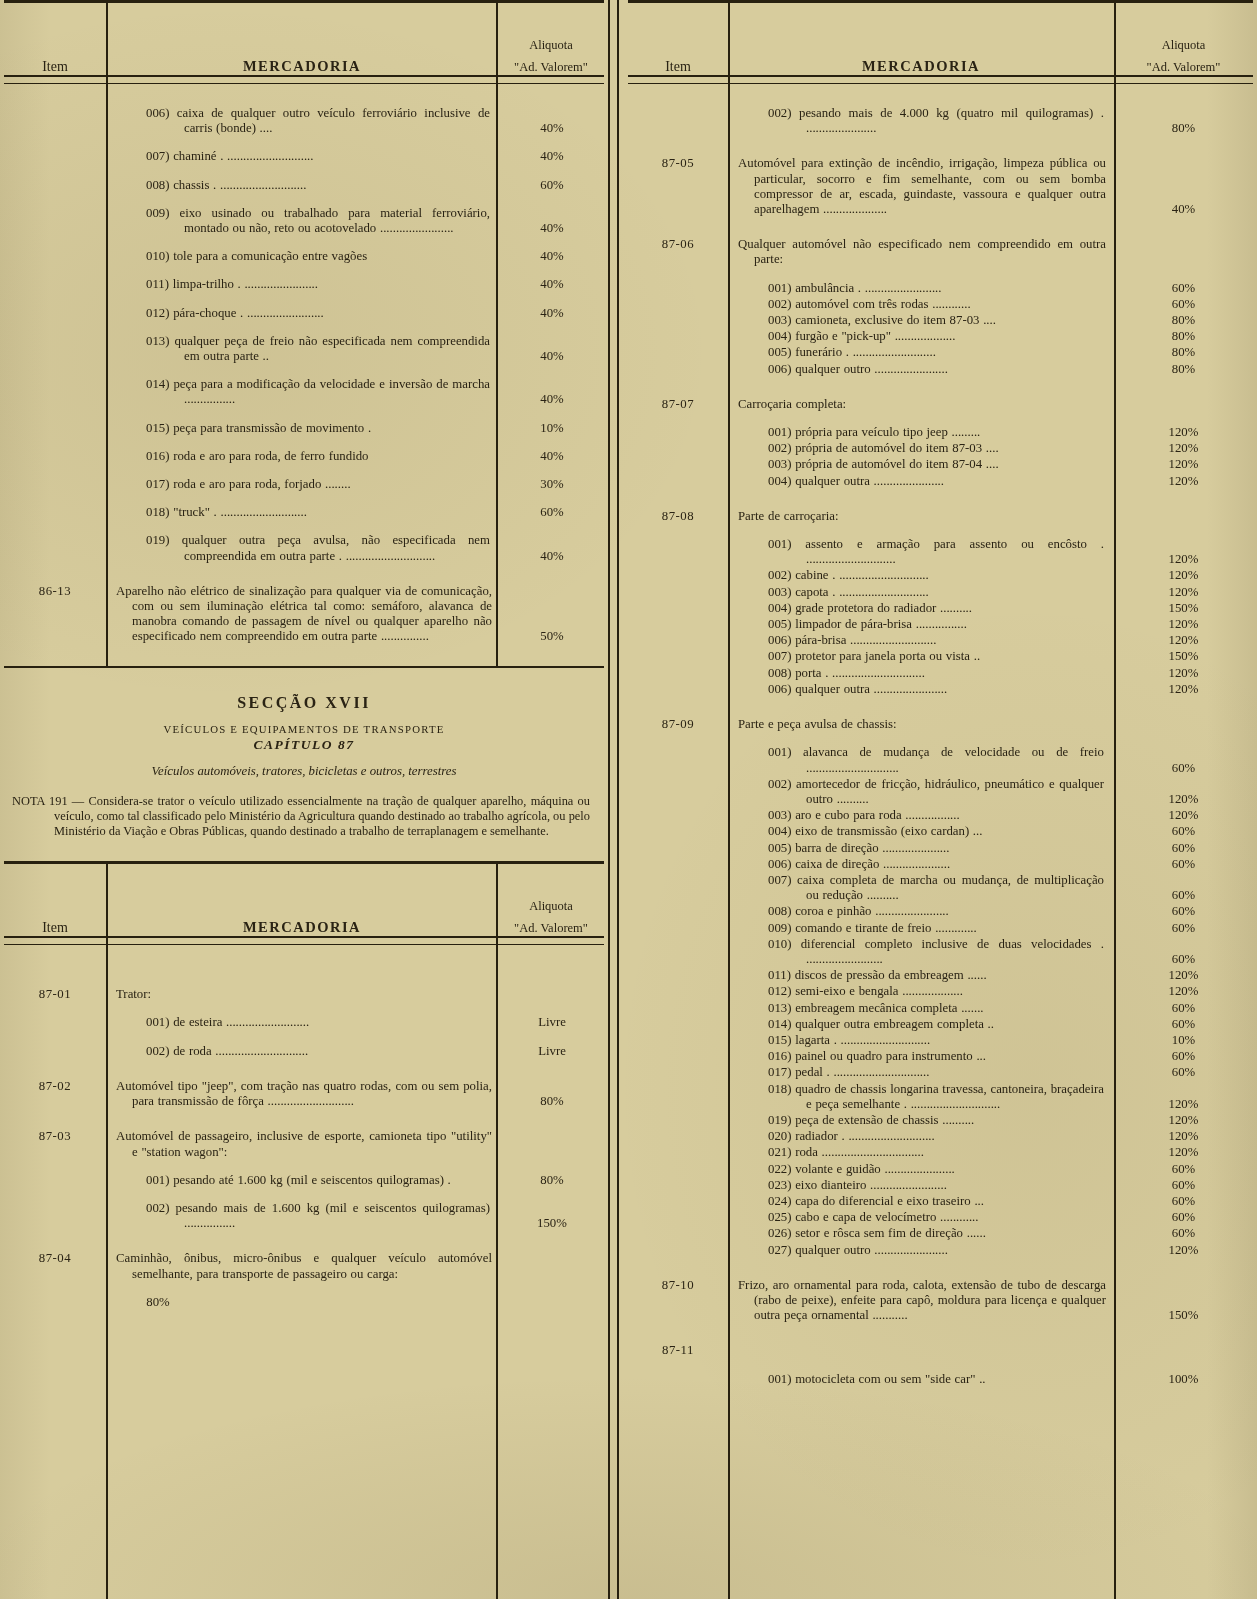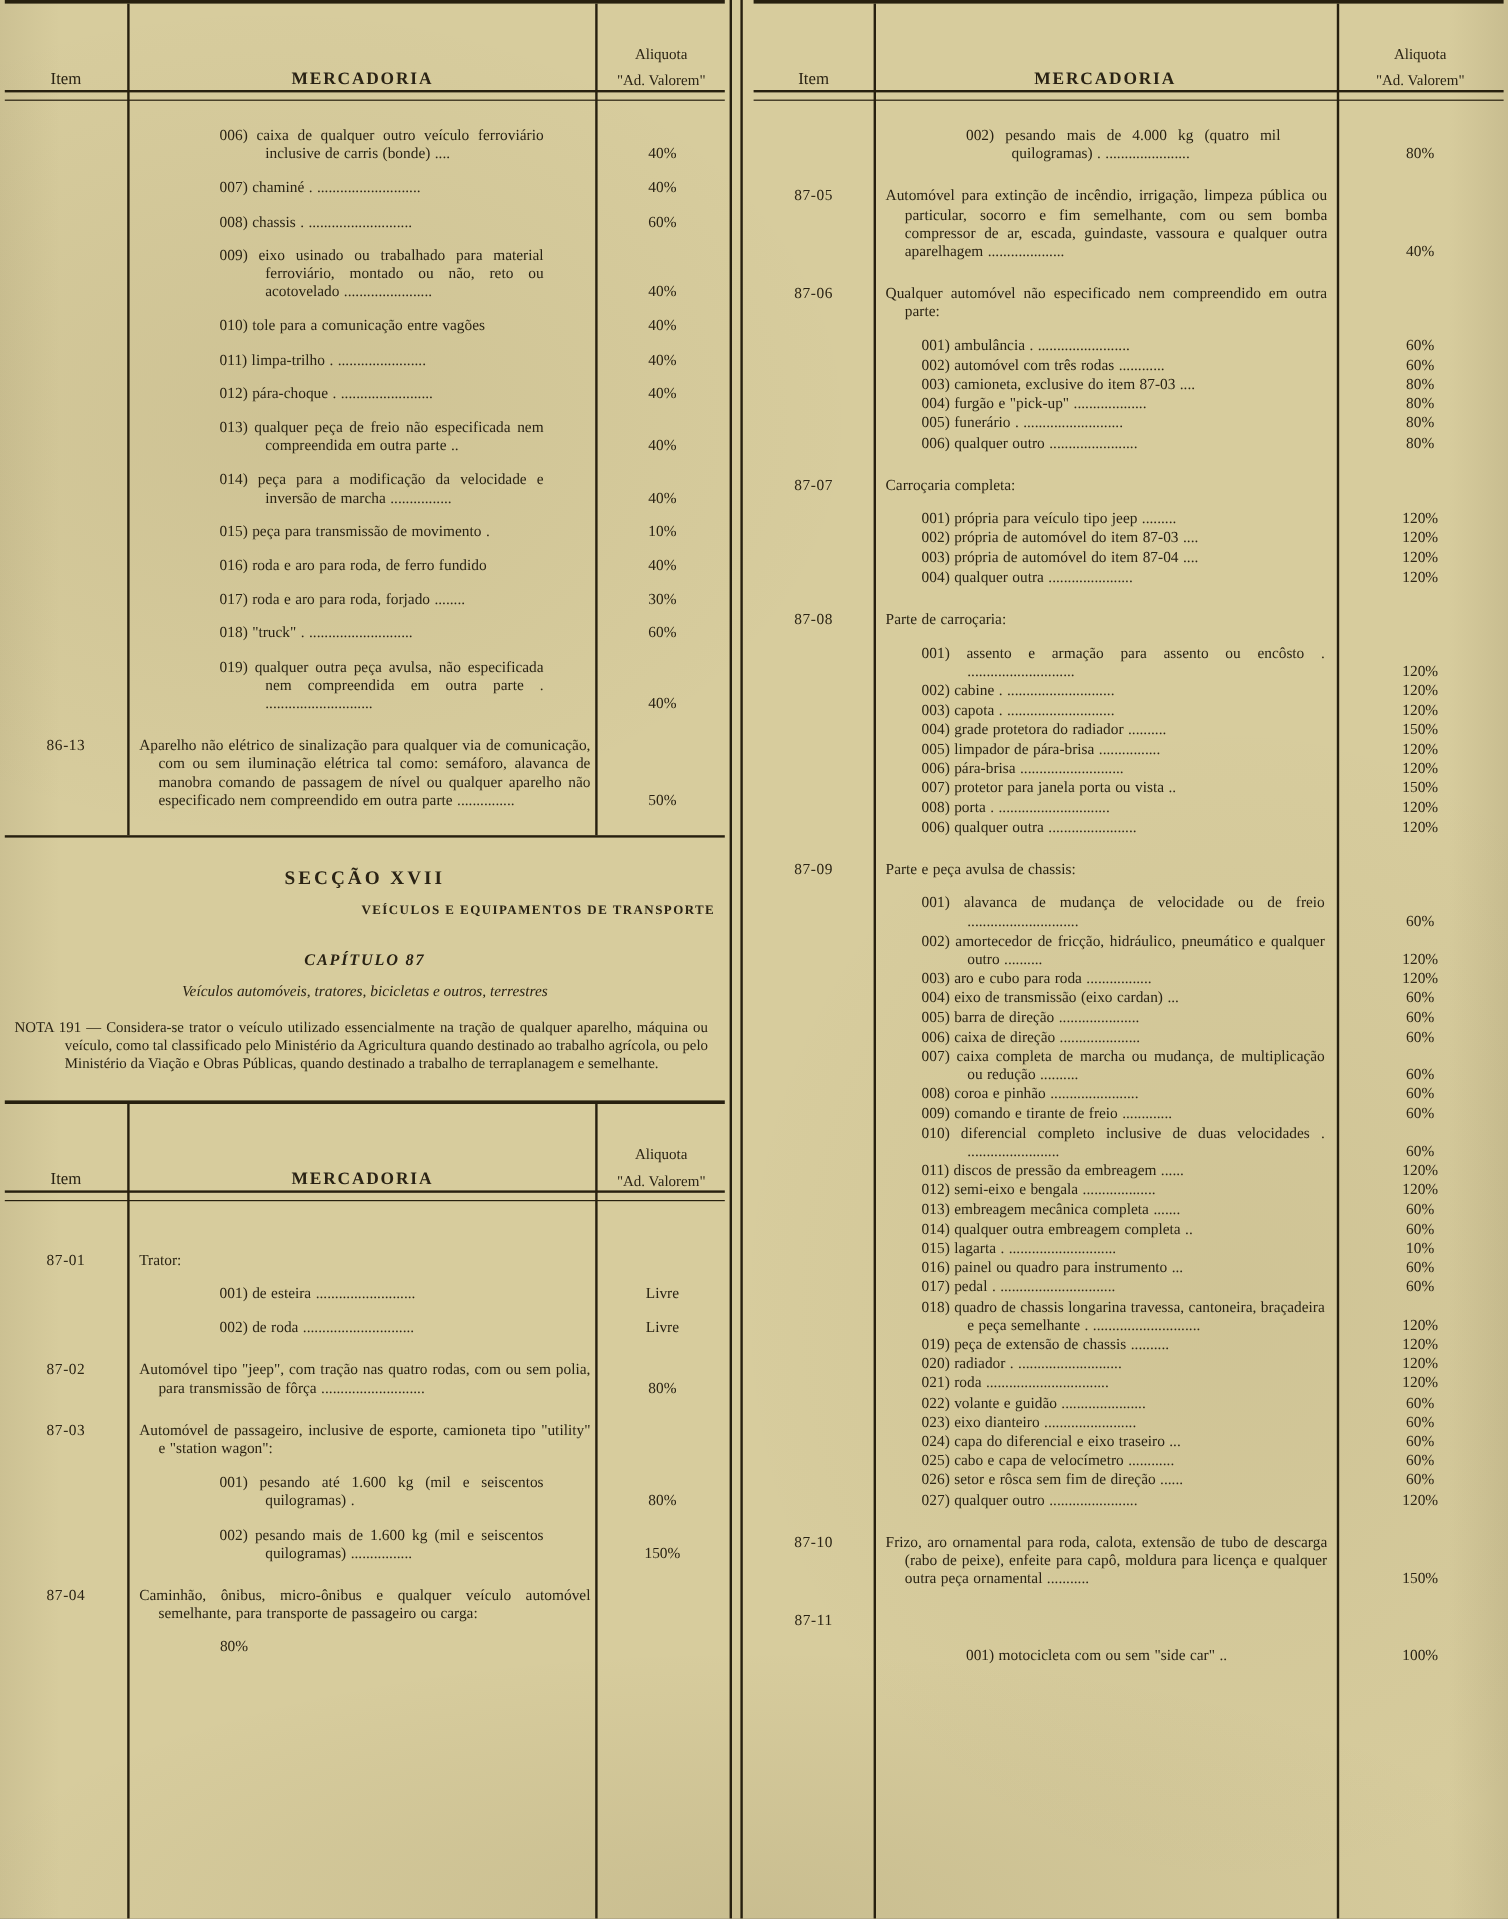--- a/index.html
+++ b/index.html
@@ -45,26 +45,26 @@
   .row{display:flex;align-items:flex-start;font-size:12.8px;line-height:15.2px;}
   .c-item{width:102px;flex:none;text-align:center;letter-spacing:.5px;}
   .col-right .c-item{width:100px;}
   .c-text{flex:1;text-align:justify;word-spacing:.5px;}
   .sub .c-text,.subsp .c-text{padding-left:78px;text-indent:-38px;padding-right:10px;}
   .main .c-text{padding-left:26px;text-indent:-16px;padding-right:8px;}
   .c-rate{flex:none;text-align:center;align-self:flex-end;}
   .col-left .c-rate{width:104px;}
   .col-right .c-rate{width:139px;}
   .sub{margin-bottom:1px;}
-  .subsp{margin-bottom:13px;gap:37px;}
+  .subsp{margin-bottom:13px;}
   .main{margin-top:20px;margin-bottom:13px;}
 
   .sectionblock{padding:26px 8px 22px;}
   .s-title{text-align:center;font-weight:bold;font-size:16px;letter-spacing:2.5px;margin-bottom:11px;}
-  .s-sub{text-align:right;font-weight:bold;font-size:10.8px;letter-spacing:1.2px;margin-bottom:27px;}
+  .s-sub{text-align:center;font-weight:normal;font-size:10.8px;letter-spacing:1.2px;margin-bottom:2px;}
   .s-chap{text-align:center;font-style:italic;font-weight:bold;font-size:13.5px;letter-spacing:1.5px;margin-bottom:11px;}
   .s-desc{text-align:center;font-style:italic;font-size:12.8px;margin-bottom:15px;}
   .s-nota{font-size:12.4px;line-height:15.2px;text-align:justify;padding-left:42px;text-indent:-42px;padding-right:6px;}
 </style>
 </head>
 <body>
 
 <div class="page">
 
   <div class="col col-left">

